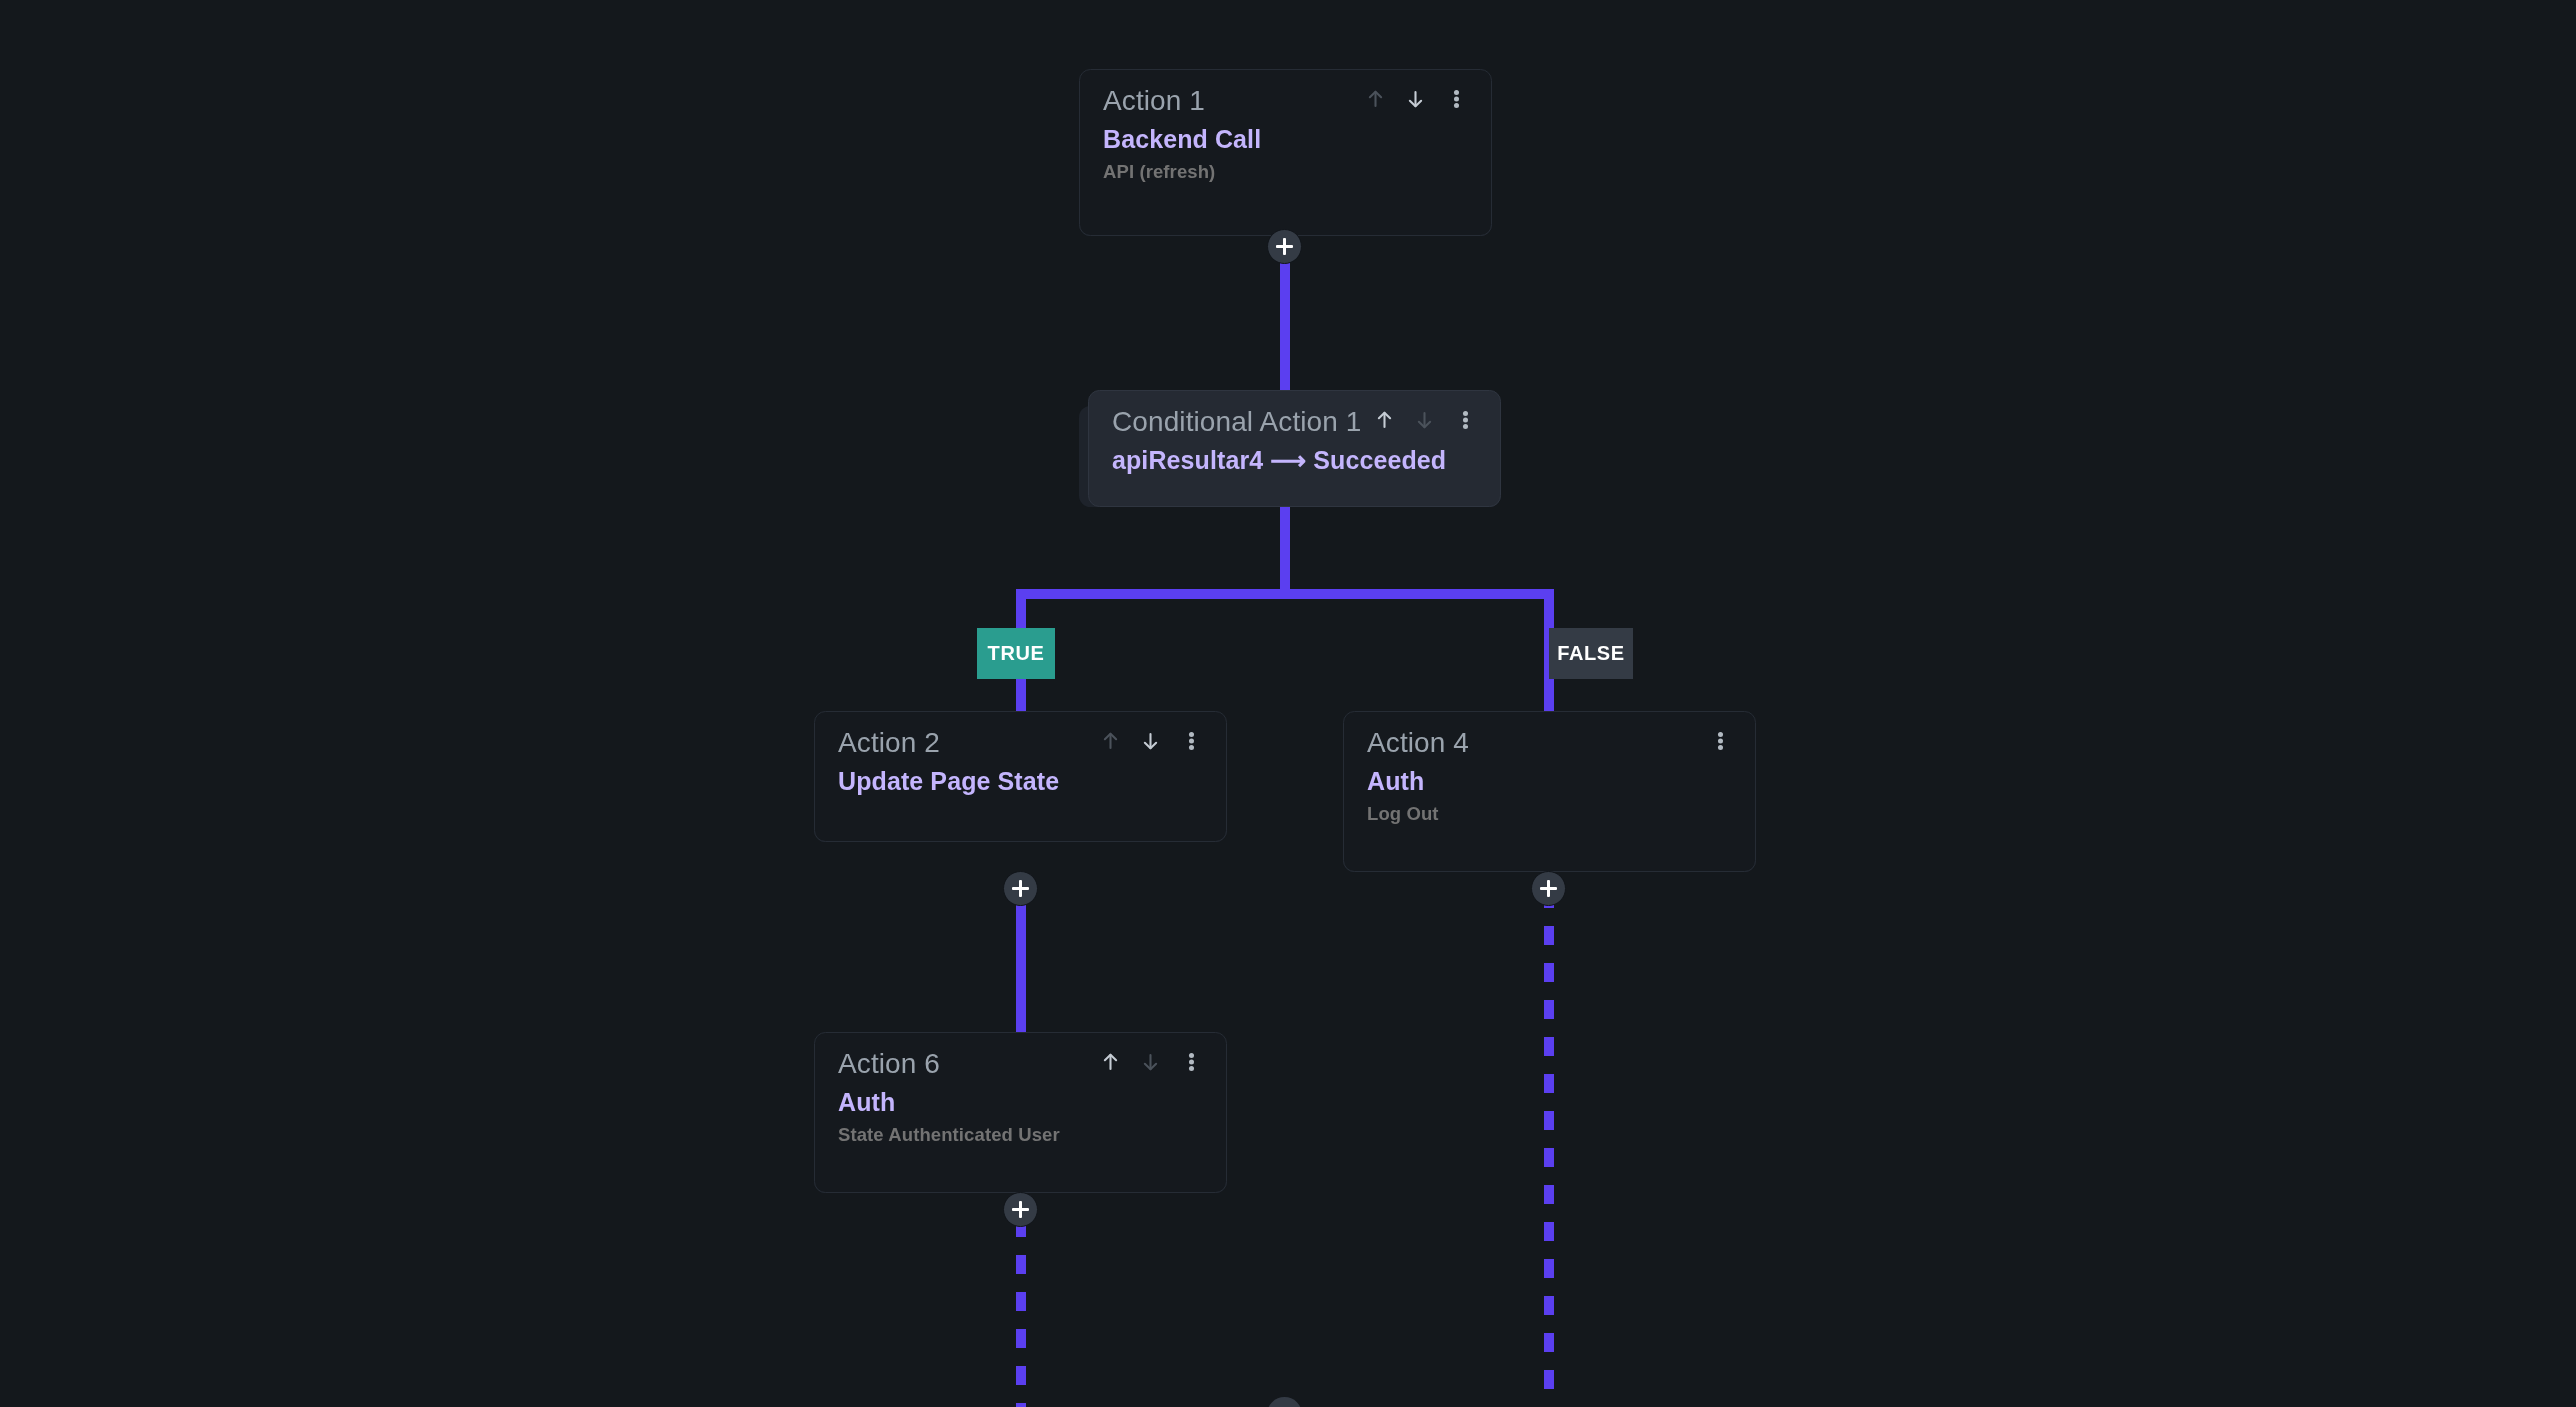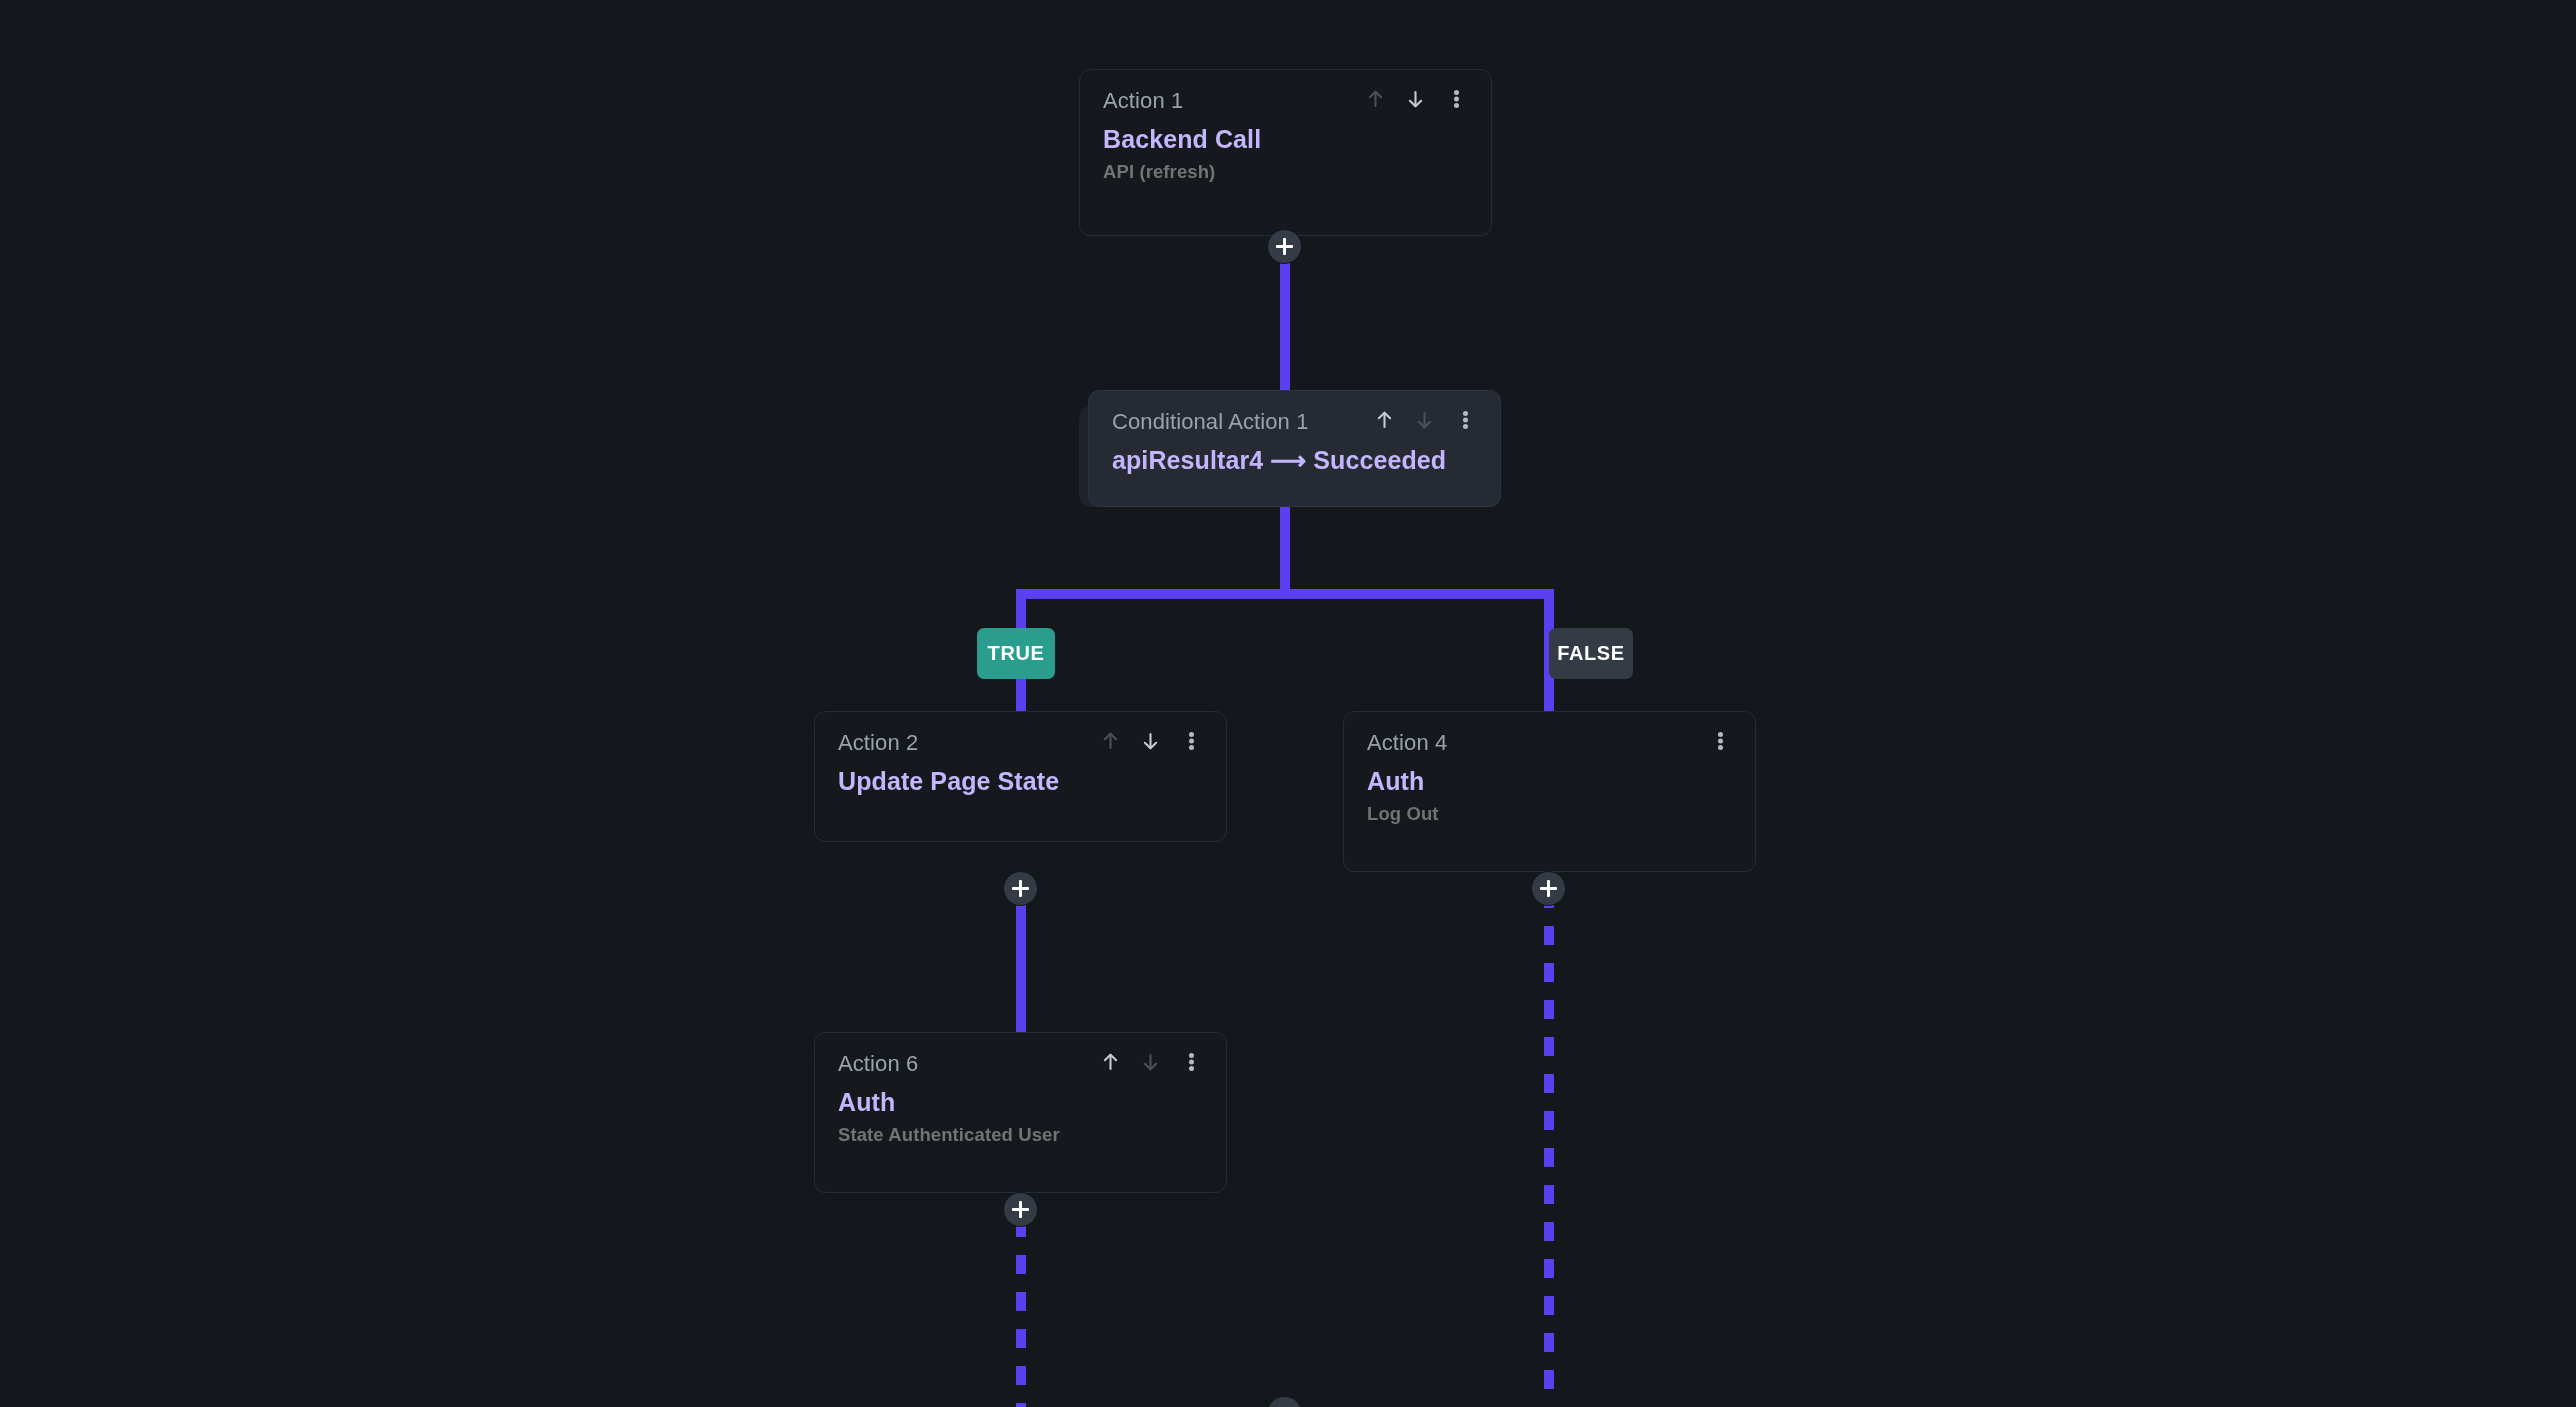--- a/index.html
+++ b/index.html
@@ -67,21 +67,21 @@
     border-color: #2f3540;
   }
 
   .card-head {
     display: flex;
     align-items: flex-start;
     justify-content: space-between;
     height: 26px;
   }
   .card-label {
-    font-size: 22px;
+    font-size: 28px;
     color: #9aa3ad;
     letter-spacing: 0.1px;
     line-height: 25px;
     white-space: nowrap;
   }
   .card-tools {
     display: flex;
     align-items: center;
     gap: 17.6px;
     margin-top: -1.8px;
@@ -133,21 +133,21 @@
     background: #ffffff;
     border-radius: 0.9px;
   }
   .plus::before { width: 16.7px; height: 3.1px; }
   .plus::after  { width: 3.1px; height: 16.7px; }
 
   
   .badge {
     position: absolute;
     height: 51px;
-    border-radius: 7px;
+    border-radius: 0;
     display: flex;
     align-items: center;
     justify-content: center;
     font-size: 20px;
     font-weight: bold;
     letter-spacing: 0.6px;
     color: #ffffff;
     z-index: 5;
   }
   .badge-true  { background: #2a9d8f; }

